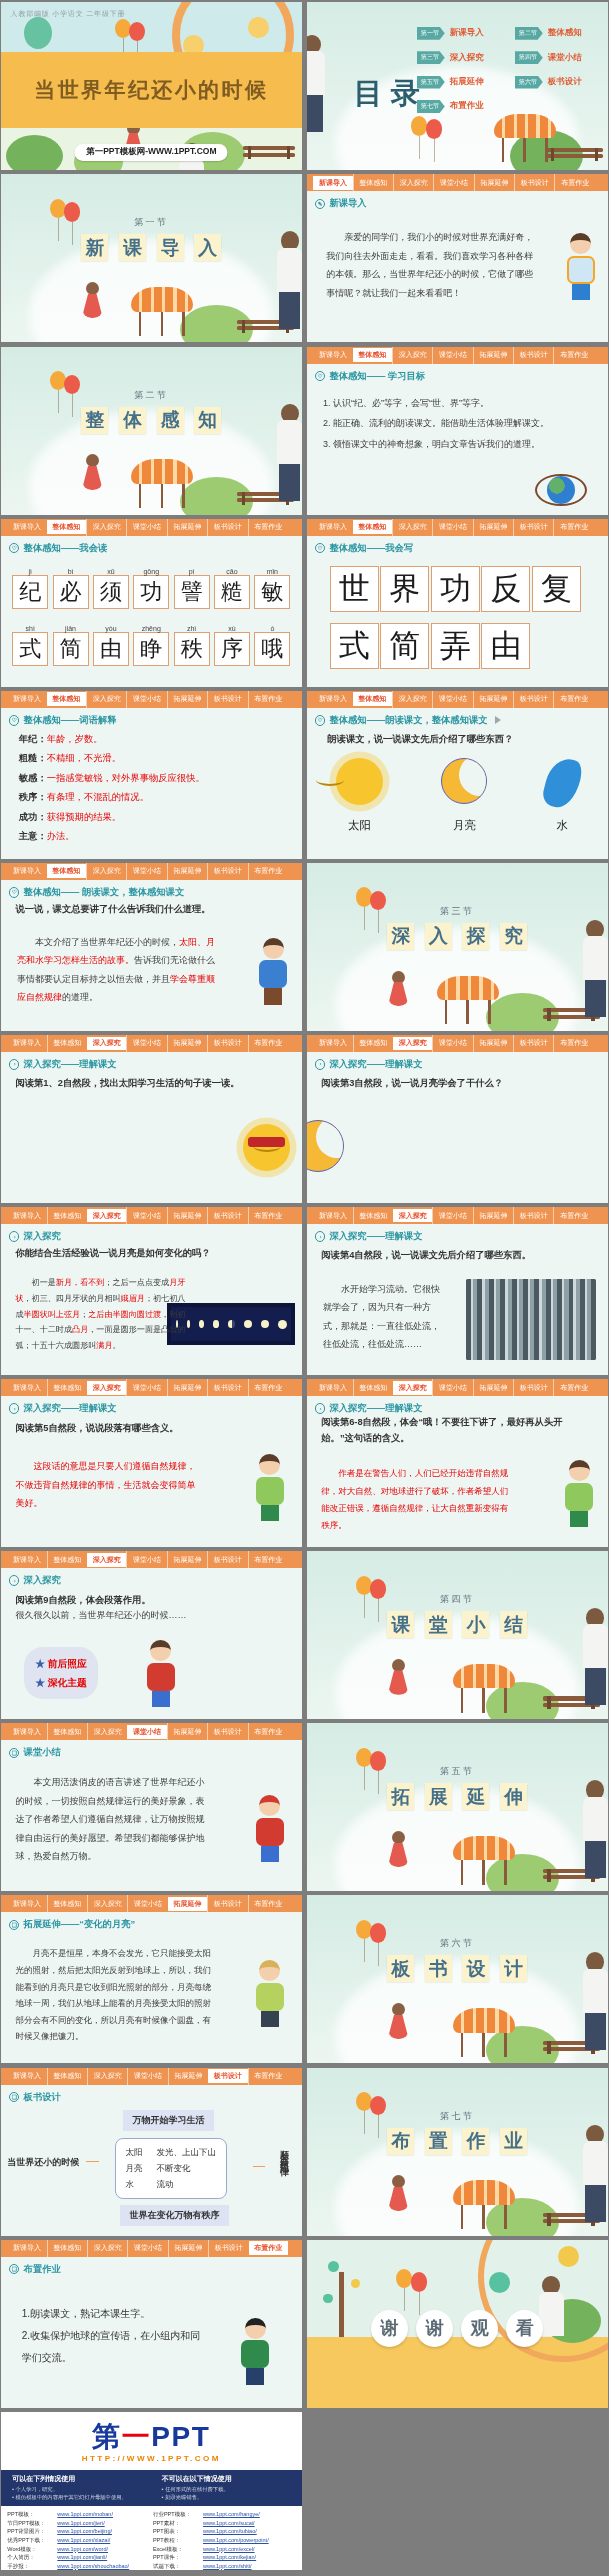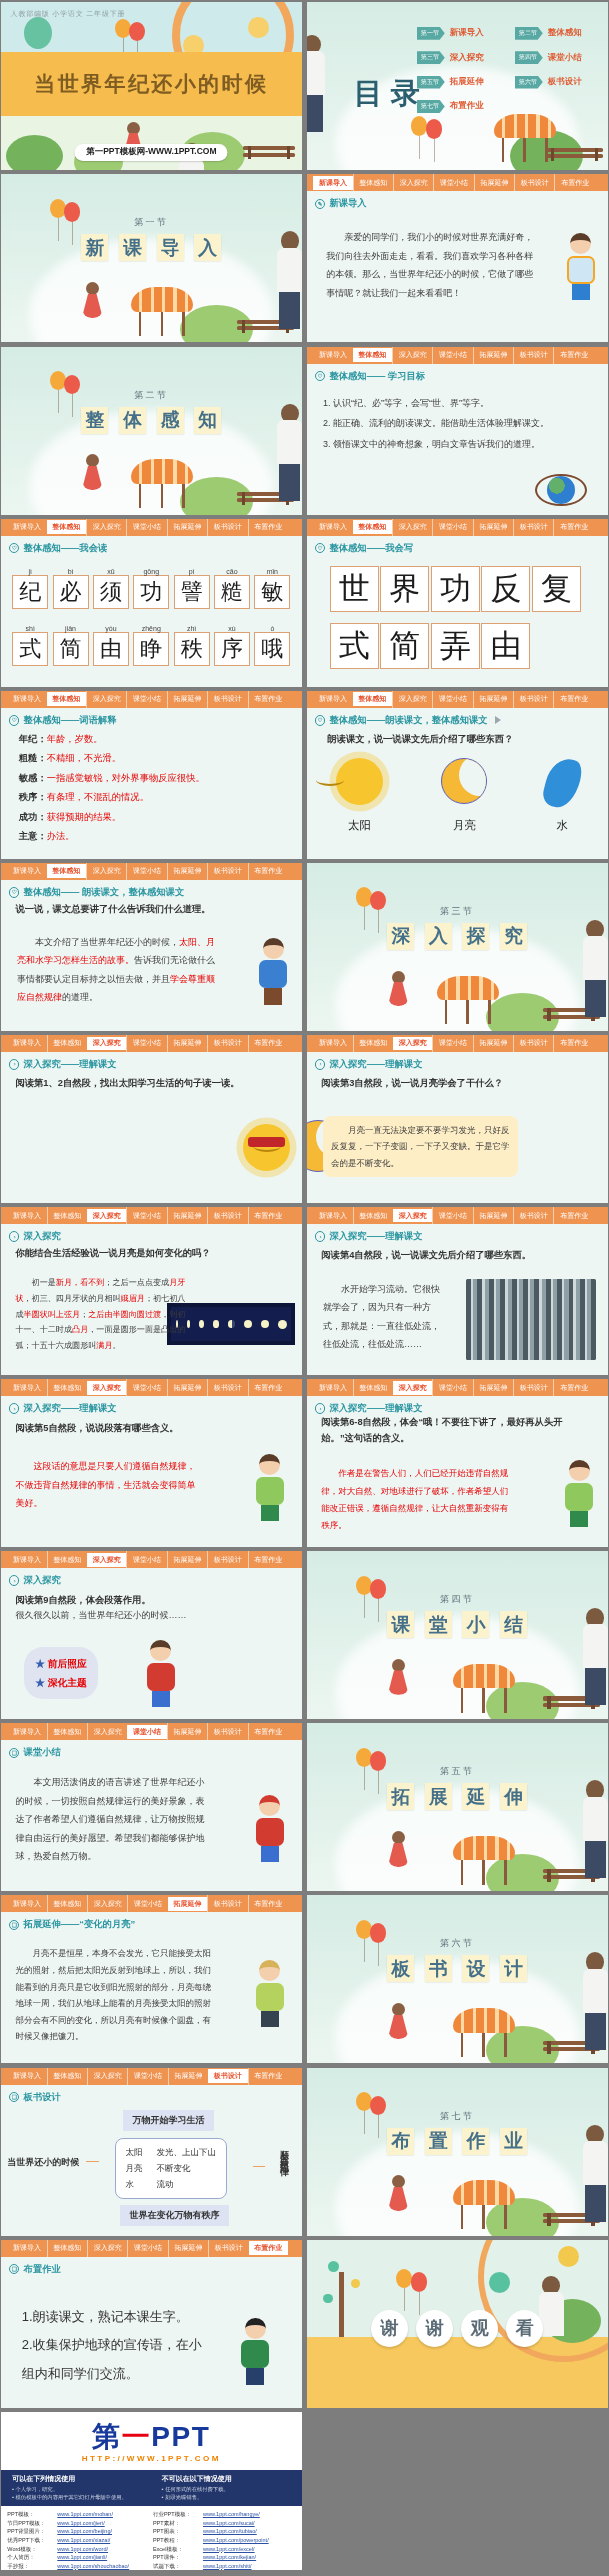--- a/index.html
+++ b/index.html
@@ -54,21 +54,21 @@
   .girl .head{width:13px;height:13px;border-radius:50%;background:#8a5f43;margin:0 auto;}
   .girl .dress{width:21px;height:24.4px;background:#e55a4e;border-radius:3.3px 3.3px 9.8px 9.8px;clip-path:polygon(30% 0,70% 0,100% 100%,0 100%);margin:-1.6px auto 0;}
 
   
   .cover{background:#cdeaec;}
   .cov-sky{position:absolute;inset:0 0 45% 0;background:#cfeaea;}
   .ferris{position:absolute;right:8.1px;top:-28px;width:122px;height:122px;border:8.1px solid #f2a85c;border-radius:50%;z-index:1;}
   .pod{position:absolute;width:21px;height:21px;border-radius:50%;background:#f7cf6b;z-index:2;}
   .tree{position:absolute;width:28px;height:32.5px;border-radius:50%;background:#67c2a1;z-index:1;}
   .edition{position:absolute;left:9.8px;top:6.5px;font-size:7px;color:#8e9ea2;letter-spacing:0.8px;z-index:6;}
-  .band{position:absolute;left:0;right:0;top:50px;height:64px;background:#f6bc4e;display:flex;align-items:center;justify-content:center;z-index:5;}
+  .band{position:absolute;left:0;right:0;top:50px;height:76px;background:#f6bc4e;display:flex;align-items:center;justify-content:center;z-index:5;}
   .ctitle{font-size:21px;font-weight:bold;color:#7e5c22;letter-spacing:2.4px;}
   .park{position:absolute;inset:55% 0 0 0;background:#e9f4e3;}
   .badge{position:absolute;left:50%;transform:translateX(-50%);bottom:9.8px;background:#fff;border-radius:9.8px;padding:2.4px 11.4px;font-size:8.5px;font-weight:bold;color:#222;white-space:nowrap;z-index:6;box-shadow:0 0.8px 1.6px rgba(0,0,0,.2);}
 
   
   .mulu{position:absolute;left:47px;top:72px;font-size:29px;font-weight:bold;color:#2b5f70;letter-spacing:8.1px;z-index:4;}
   .tocgrid{position:absolute;left:110px;top:24.4px;display:grid;grid-template-columns:98px 98px;column-gap:0;row-gap:11.4px;z-index:4;}
   .titem{display:flex;align-items:center;gap:4.9px;}
   .ttag{background:#58a8a3;color:#fff;font-size:6.1px;padding:2px 5.7px 2px 4.1px;clip-path:polygon(0 0,82% 0,100% 50%,82% 100%,0 100%);white-space:nowrap;}
   .tlab{color:#e05c35;font-size:8.5px;font-weight:bold;white-space:nowrap;}
@@ -114,21 +114,21 @@
   .board-left{position:absolute;left:6.5px;top:88px;font-size:9px;font-weight:bold;color:#333;z-index:3;}
   .bbox{position:absolute;background:#dde3f2;padding:4.1px 9.8px;font-size:9px;font-weight:bold;color:#333;z-index:3;}
   .bmid{position:absolute;background:#fff;border:1.2px solid #9aa9cf;border-radius:8.1px;padding:5.7px 9.8px;z-index:3;}
   .bmid div{font-size:8.5px;color:#333;line-height:1.9;display:flex;}
   .bmid b{width:31px;font-weight:normal;}
   .board-right{position:absolute;right:11.4px;top:75px;writing-mode:vertical-rl;font-size:9px;letter-spacing:3.3px;color:#333;font-weight:bold;z-index:3;}
   .bline{position:absolute;background:#f0a05a;z-index:2;}
 
   
   .hwlist{position:absolute;left:21px;top:63px;z-index:3;}
-  .hwlist div{font-size:13px;color:#333;line-height:2.2;max-width:187px;}
+  .hwlist div{font-size:10px;color:#333;line-height:2.2;max-width:187px;}
 
   
   .thx{background:linear-gradient(180deg,#e2f1ea 0 58%,#f7c85d 58%);}
   .thxrow{position:absolute;left:0;right:0;top:70px;display:flex;gap:8.1px;justify-content:center;z-index:4;}
   .thxrow .tile{width:37px;height:37px;border-radius:50%;background:#fff;color:#5b6b76;font-size:18px;box-shadow:0 1.6px 2.4px rgba(0,0,0,.15);}
   .arc{position:absolute;border:6.5px solid #f2a85c;border-radius:50%;z-index:1;}
   .dotleaf{position:absolute;border-radius:50%;z-index:1;}
 
   
   .fcard{position:relative;background:#fff;overflow:hidden;font-family:"Liberation Sans",sans-serif;}
@@ -612,21 +612,20 @@
         <span class="tab">课堂小结</span>
         <span class="tab">拓展延伸</span>
         <span class="tab">板书设计</span>
         <span class="tab">布置作业</span>
       </div>
     <div class="hd">
       <span class="ic">◔</span>
       <span>深入探究——理解课文</span>
     </div>
     <div class="q" style="top:41px;">阅读第3自然段，说一说月亮学会了干什么？</div>
-    <div class="qbox ind" style="left:16.3px;top:73px;width:195px;">月亮一直无法决定要不要学习发光，只好反反复复，一下子变圆，一下子又变缺。于是它学会的是不断变化。</div>
     <div class="fig moonfig" style="right:14.6px;top:85px;width:52px;height:52px;"></div>
   </div>
 
   <div class="slide">
     <div class="nav">
         <span class="tab">新课导入</span>
         <span class="tab">整体感知</span>
         <span class="tab act">深入探究</span>
         <span class="tab">课堂小结</span>
         <span class="tab">拓展延伸</span>

